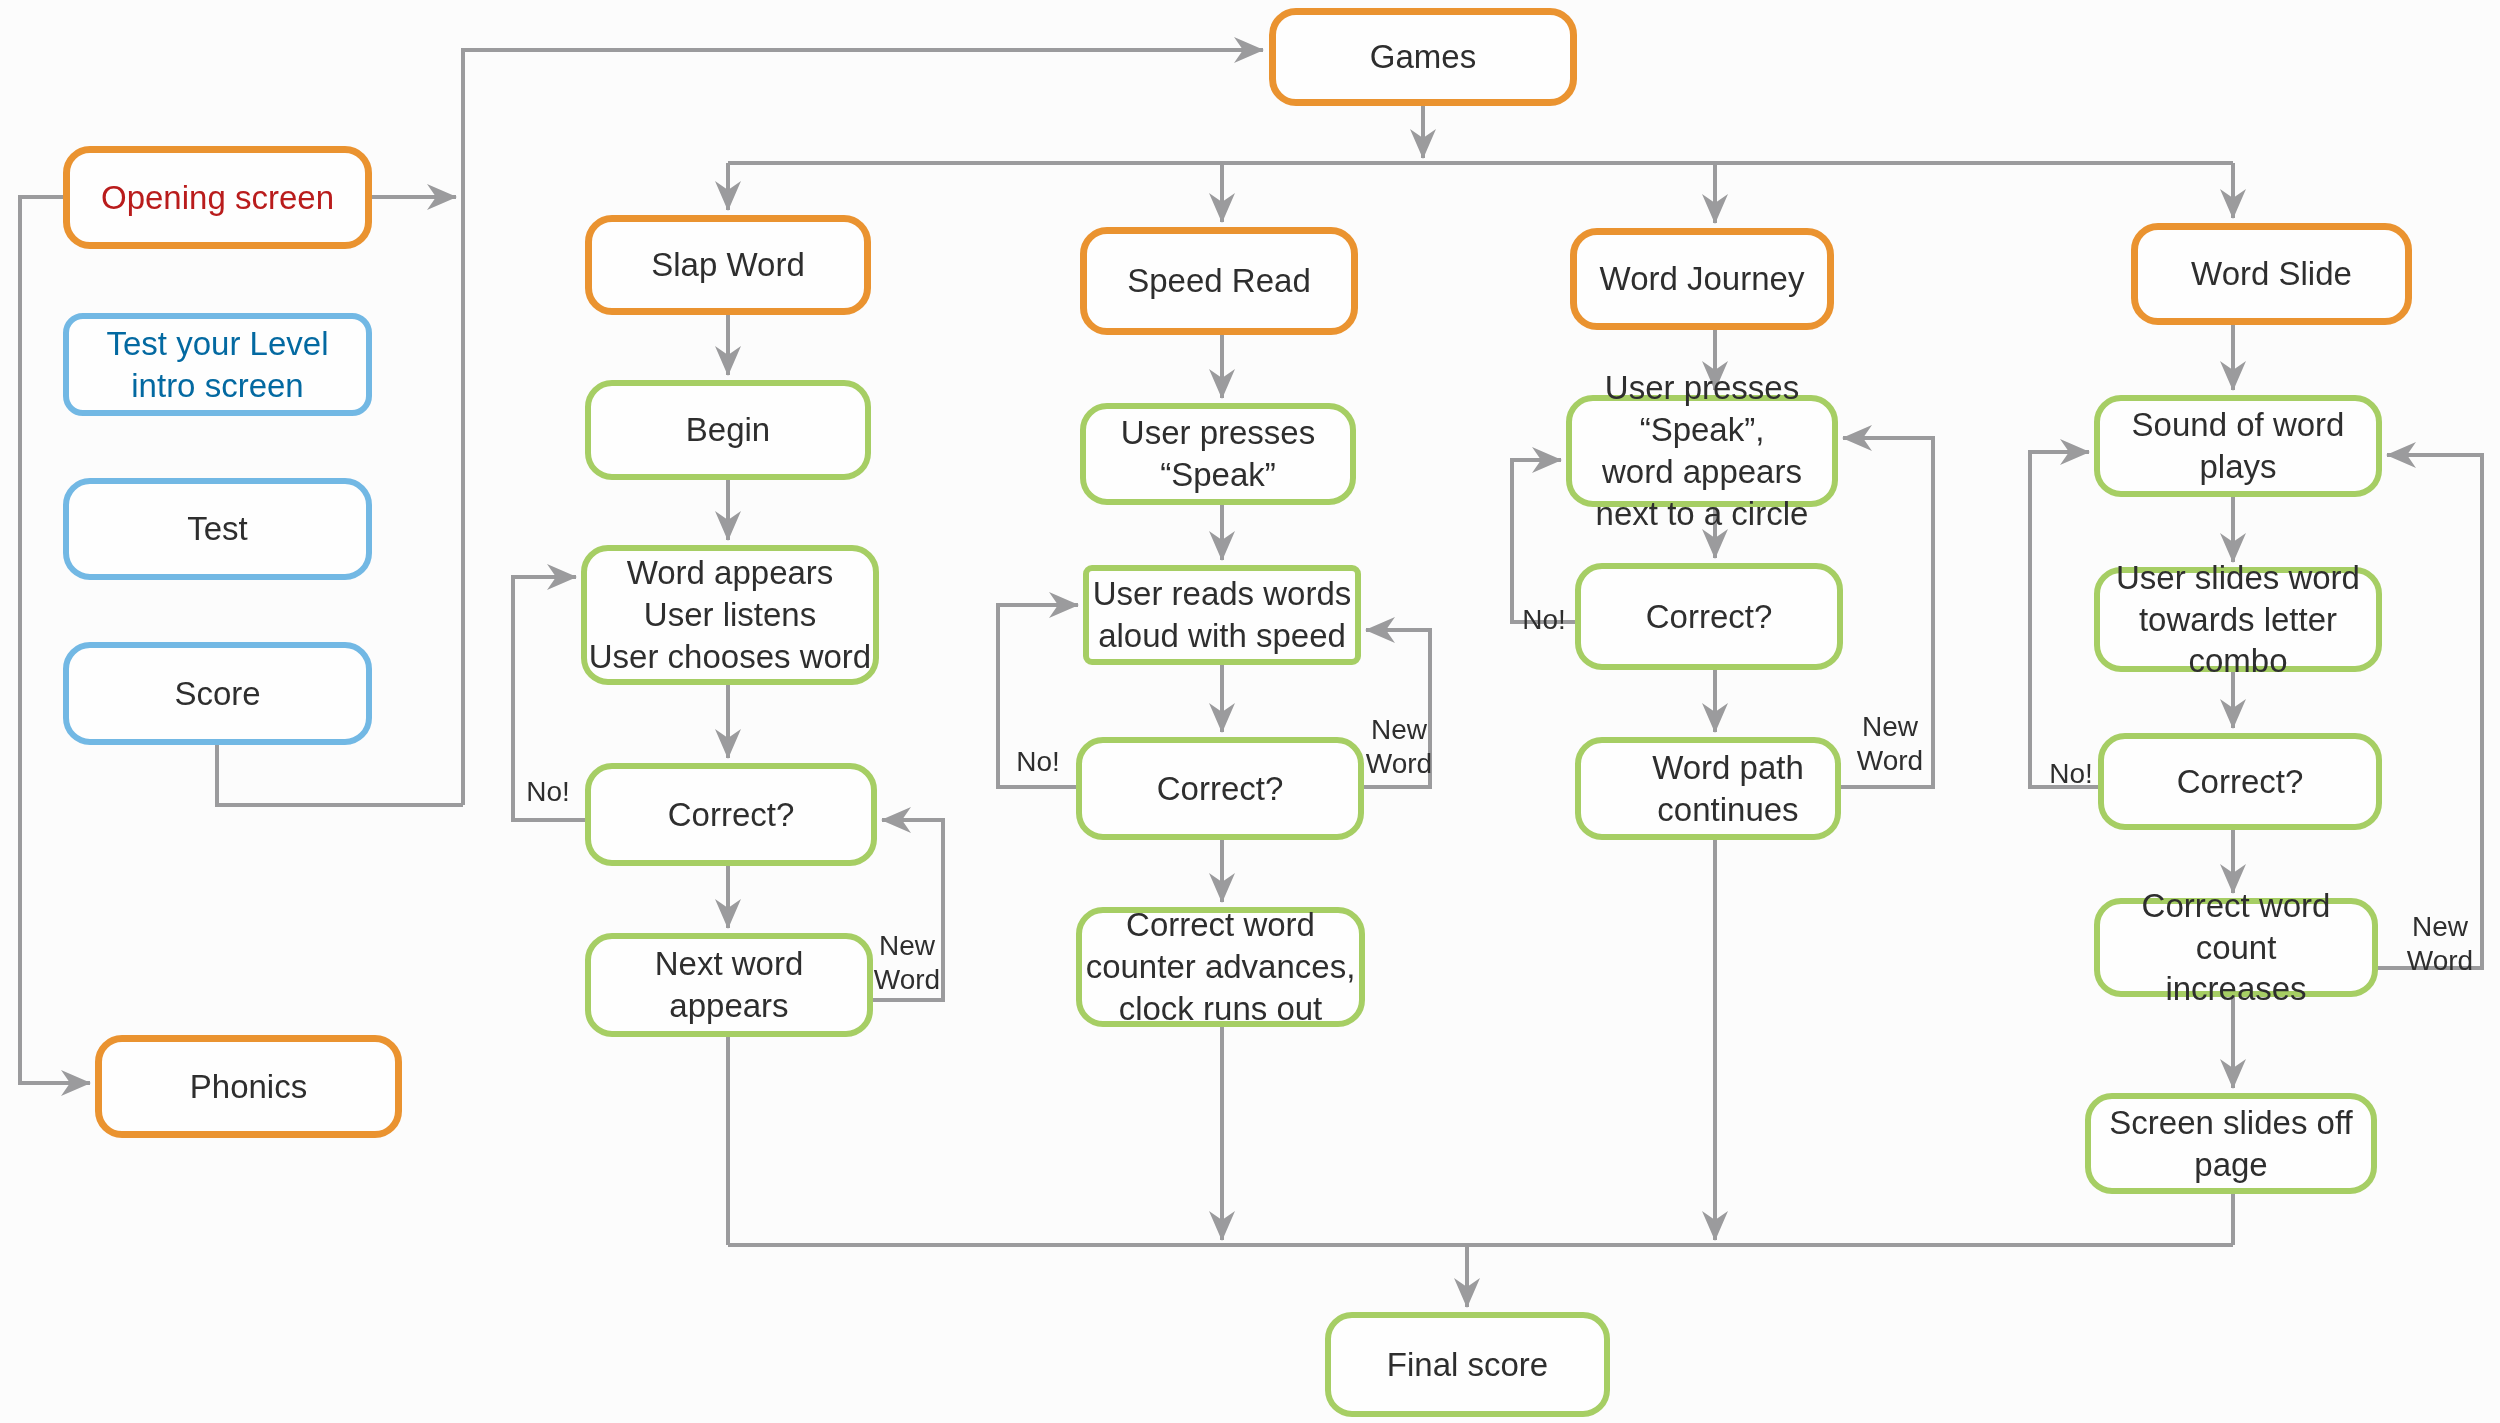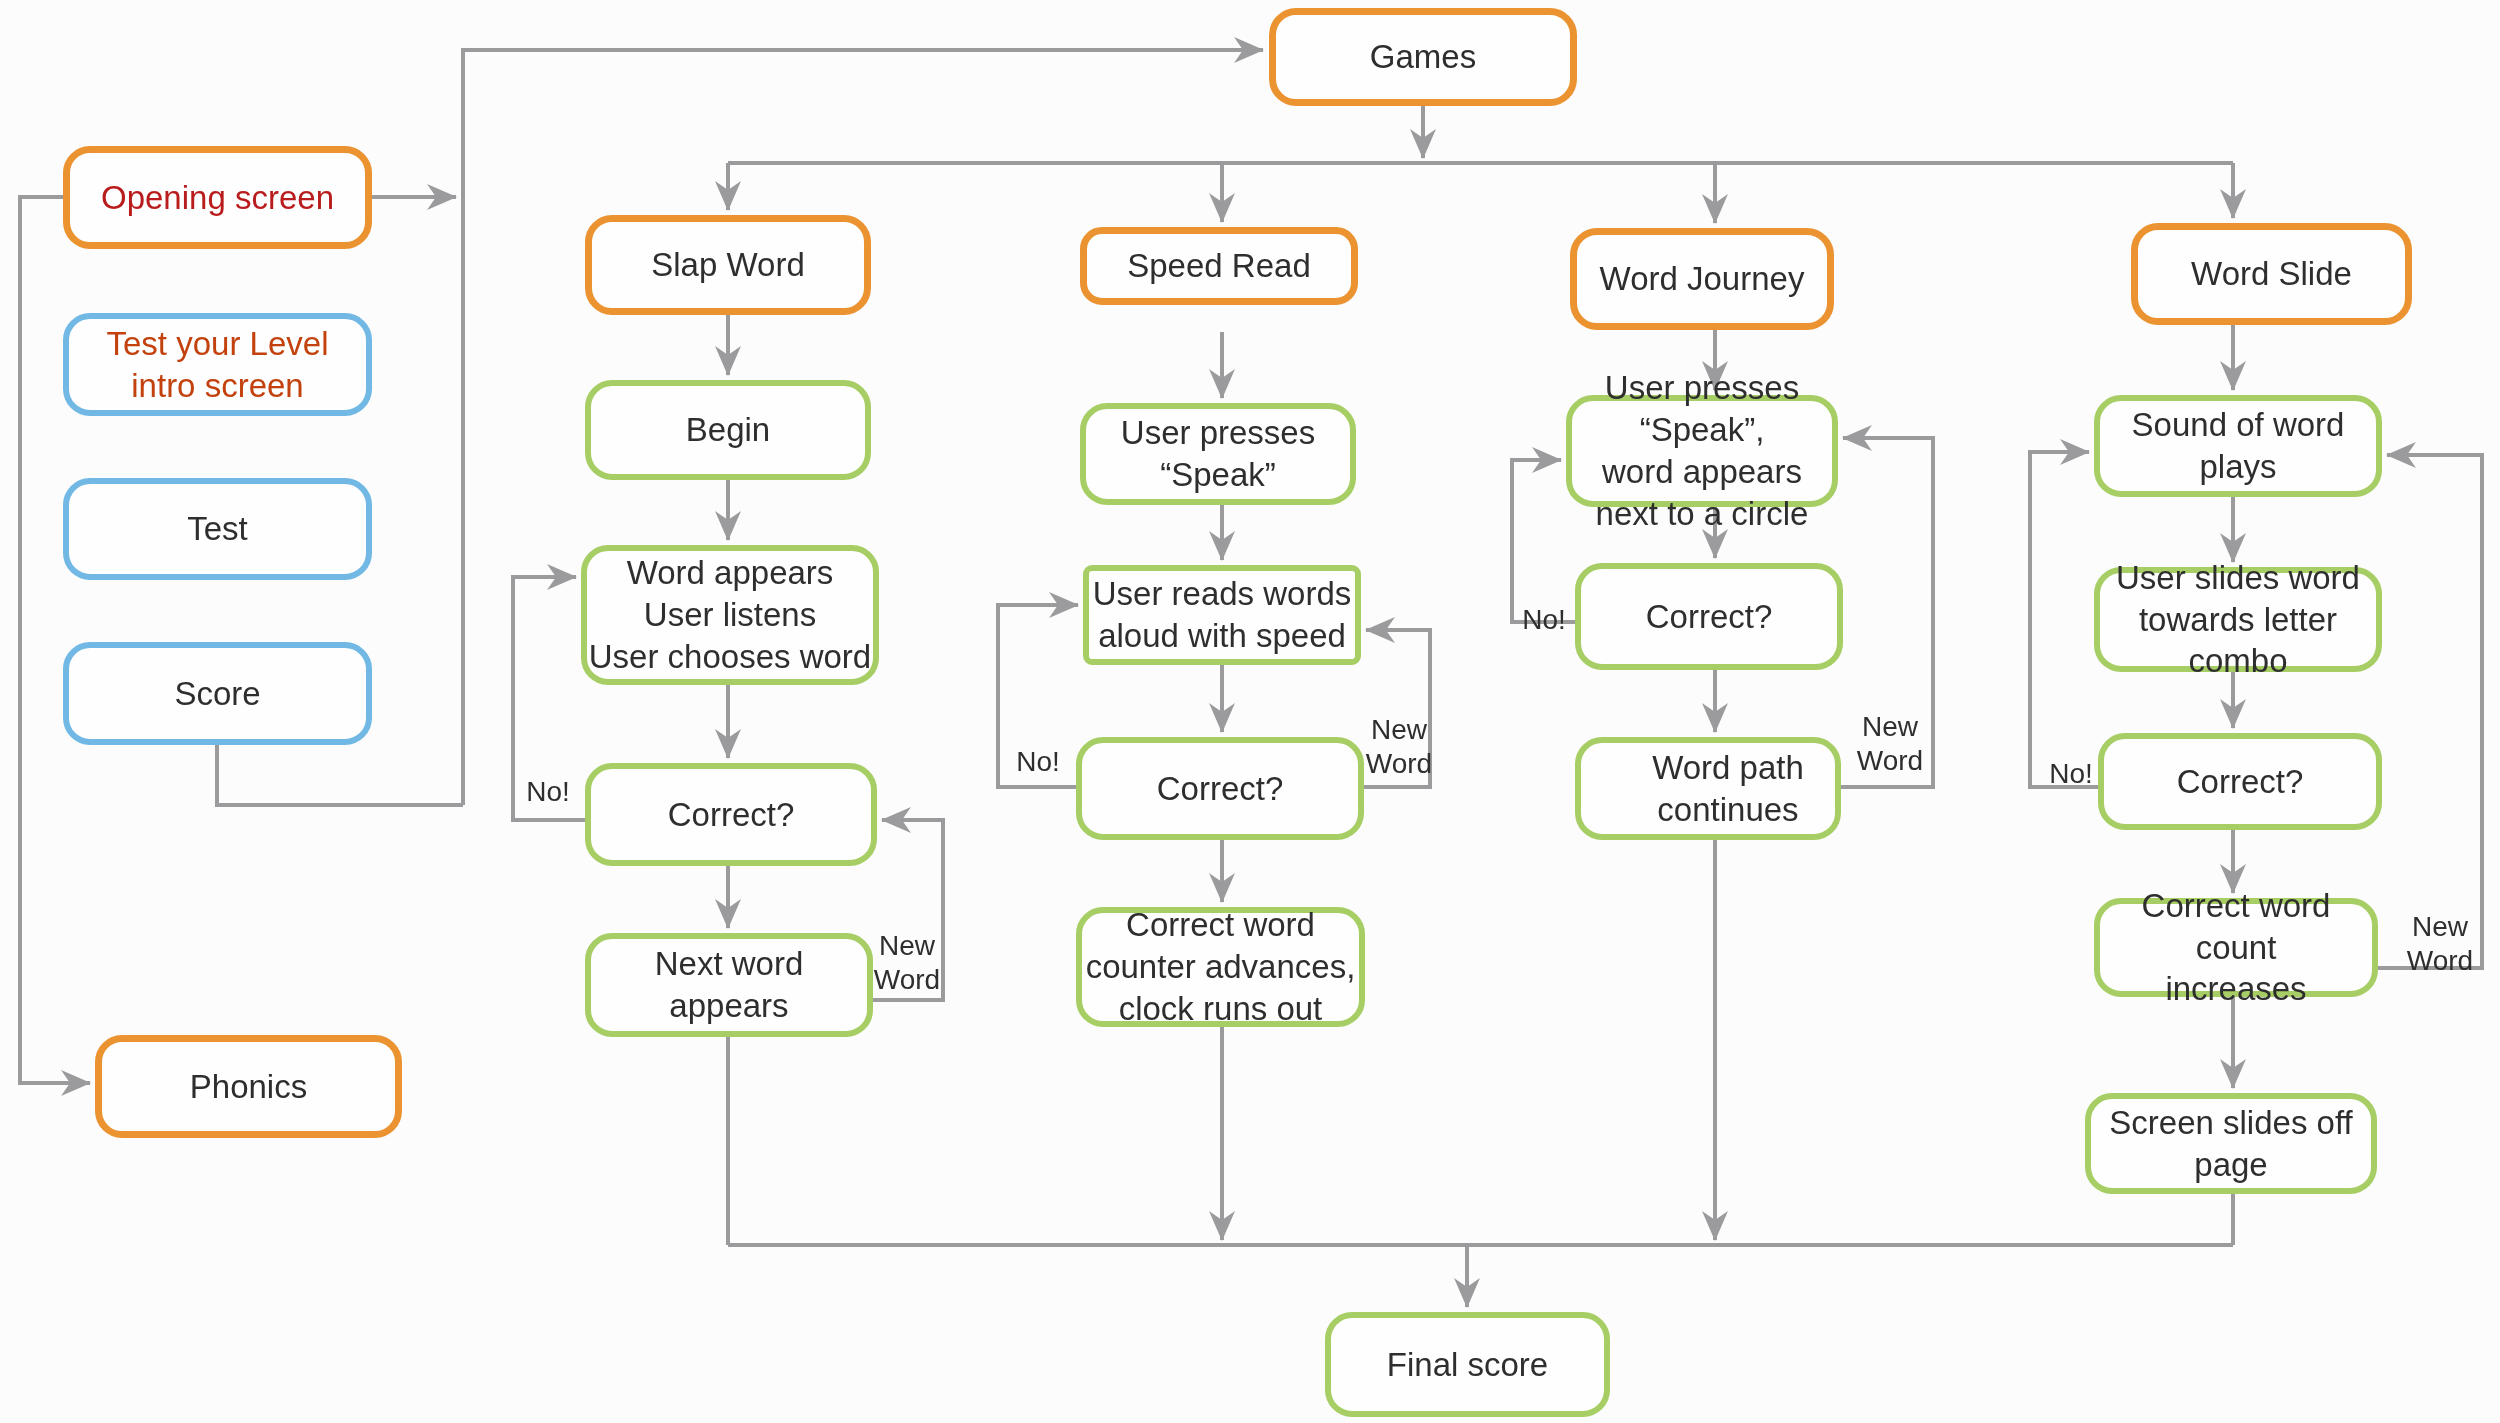--- a/index.html
+++ b/index.html
@@ -79,34 +79,34 @@
       <polyline points="873,1000 943,1000 943,820 882,820" fill="none" stroke="#9b9b9d" stroke-width="4" marker-end="url(#arrowhead)"></polyline>
       <polyline points="1076,787 998,787 998,605 1078,605" fill="none" stroke="#9b9b9d" stroke-width="4" marker-end="url(#arrowhead)"></polyline>
       <polyline points="1364,787 1430,787 1430,630 1366,630" fill="none" stroke="#9b9b9d" stroke-width="4" marker-end="url(#arrowhead)"></polyline>
       <polyline points="1575,622 1512,622 1512,460 1561,460" fill="none" stroke="#9b9b9d" stroke-width="4" marker-end="url(#arrowhead)"></polyline>
       <polyline points="1841,787 1933,787 1933,438 1843,438" fill="none" stroke="#9b9b9d" stroke-width="4" marker-end="url(#arrowhead)"></polyline>
       <polyline points="2098,787 2030,787 2030,452 2089,452" fill="none" stroke="#9b9b9d" stroke-width="4" marker-end="url(#arrowhead)"></polyline>
       <polyline points="2378,968 2482,968 2482,455 2387,455" fill="none" stroke="#9b9b9d" stroke-width="4" marker-end="url(#arrowhead)"></polyline>
     </svg>
 <div class="node orange" style="left: 1269px; top: 8px; width: 308px; height: 98px; border-color: rgb(234, 147, 48); color: rgb(46, 46, 46);"><span>Games</span></div>
     <div class="node orange" style="left: 63px; top: 146px; width: 309px; height: 103px; border-color: rgb(234, 147, 48); color: #b91c1c;"><span>Opening screen</span></div>
-    <div class="node blue" style="left: 63px; top: 313px; width: 309px; height: 103px; border-color: rgb(114, 184, 228); color: #c2410c;"><span>Test your Level
+    <div class="node blue" style="left: 63px; top: 313px; width: 309px; height: 103px; border-color: rgb(114, 184, 228); color: #0369a1; border-radius: 20px;"><span>Test your Level
 intro screen</span></div>
     <div class="node blue" style="left: 63px; top: 478px; width: 309px; height: 102px; border-color: rgb(114, 184, 228); color: rgb(46, 46, 46);"><span>Test</span></div>
     <div class="node blue" style="left: 63px; top: 642px; width: 309px; height: 103px; border-color: rgb(114, 184, 228); color: rgb(46, 46, 46);"><span>Score</span></div>
     <div class="node orange" style="left: 95px; top: 1035px; width: 307px; height: 103px; border-color: rgb(234, 147, 48); color: rgb(46, 46, 46);"><span>Phonics</span></div>
     <div class="node orange" style="left: 585px; top: 215px; width: 286px; height: 100px; border-color: rgb(234, 147, 48); color: rgb(46, 46, 46);"><span>Slap Word</span></div>
     <div class="node green" style="left: 585px; top: 380px; width: 286px; height: 100px; border-color: rgb(166, 206, 100); color: rgb(46, 46, 46);"><span>Begin</span></div>
     <div class="node green" style="left: 581px; top: 545px; width: 298px; height: 140px; border-color: rgb(166, 206, 100); color: rgb(46, 46, 46);"><span>Word appears
 User listens
 User chooses word</span></div>
     <div class="node green" style="left: 585px; top: 763px; width: 292px; height: 103px; border-color: rgb(166, 206, 100); color: rgb(46, 46, 46);"><span>Correct?</span></div>
     <div class="node green" style="left: 585px; top: 933px; width: 288px; height: 104px; border-color: rgb(166, 206, 100); color: rgb(46, 46, 46);"><span>Next word
 appears</span></div>
-    <div class="node orange" style="left: 1080px; top: 227px; width: 278px; height: 78px; border-color: rgb(234, 147, 48); color: rgb(46, 46, 46); border-radius: 22px;"><span>Speed Read</span></div>
+    <div class="node orange" style="left: 1080px; top: 227px; width: 278px; height: 108px; border-color: rgb(234, 147, 48); color: rgb(46, 46, 46);"><span>Speed Read</span></div>
     <div class="node green" style="left: 1080px; top: 403px; width: 276px; height: 102px; border-color: rgb(166, 206, 100); color: rgb(46, 46, 46);"><span>User presses “Speak”</span></div>
     <div class="node green" style="left: 1083px; top: 565px; width: 278px; height: 100px; border-color: rgb(166, 206, 100); color: rgb(46, 46, 46); border-radius: 9px;"><span>User reads words
 aloud with speed</span></div>
     <div class="node green" style="left: 1076px; top: 737px; width: 288px; height: 103px; border-color: rgb(166, 206, 100); color: rgb(46, 46, 46);"><span>Correct?</span></div>
     <div class="node green" style="left: 1076px; top: 907px; width: 289px; height: 120px; border-color: rgb(166, 206, 100); color: rgb(46, 46, 46);"><span>Correct word
 counter advances,
 clock runs out</span></div>
     <div class="node orange" style="left: 1570px; top: 228px; width: 264px; height: 102px; border-color: rgb(234, 147, 48); color: rgb(46, 46, 46);"><span>Word Journey</span></div>
     <div class="node green" style="left: 1566px; top: 395px; width: 272px; height: 112px; border-color: rgb(166, 206, 100); color: rgb(46, 46, 46);"><span>User presses “Speak”,
 word appears

